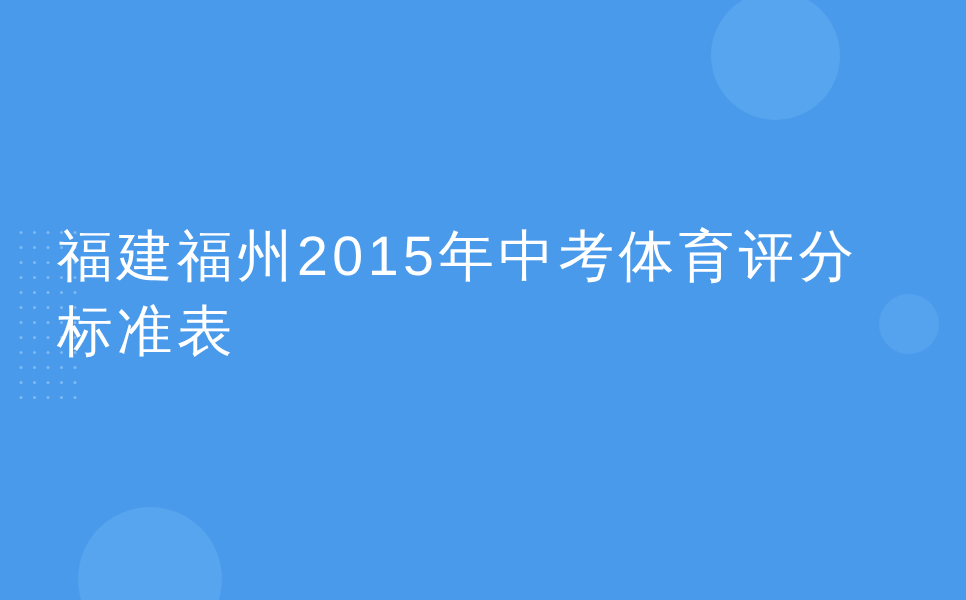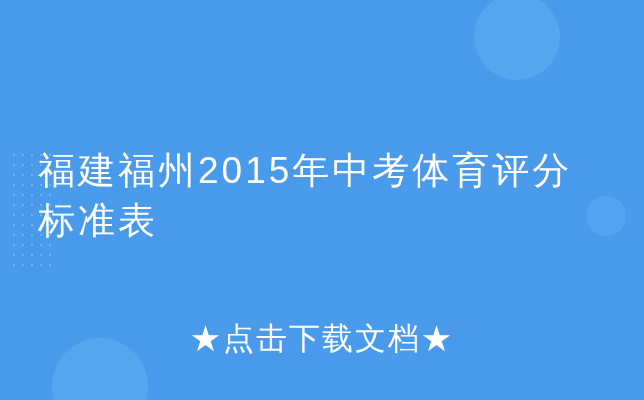--- a/index.html
+++ b/index.html
@@ -162,16 +162,15 @@
       <i></i>
     <i></i>
       <i></i>
       <i></i>
       <i></i>
       <i></i>
   </div>
 
   <div class="content">
     <h1 class="title">福建福州2015年中考体育评分标准表</h1>
-    <div class="download">★点击下载文档★</div>
   </div>
 
 </div>
 
 </body></html>

